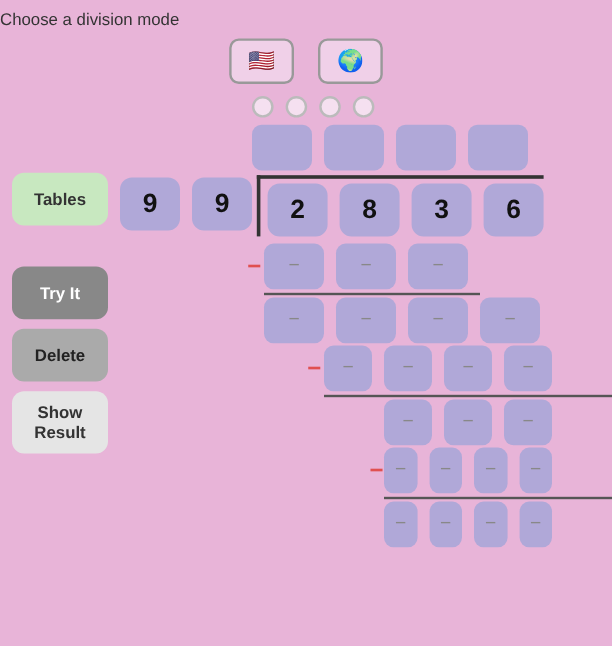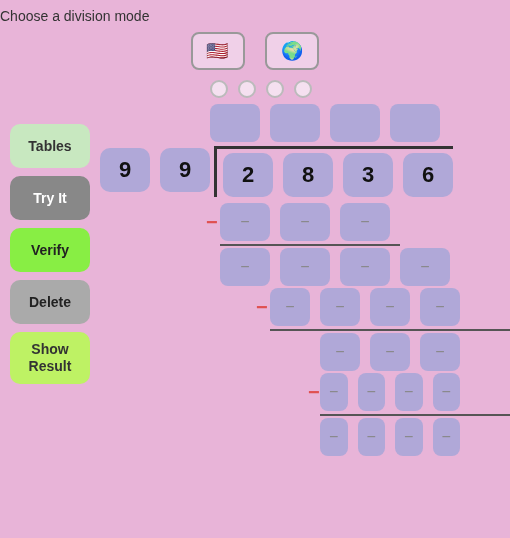--- a/index.html
+++ b/index.html
@@ -39,44 +39,44 @@
       gap: 6px;
     }
 
     .mode-btn .flag {
       font-size: 18px;
     }
 
     .left-buttons {
       position: absolute;
       left: 10px;
-      top: 44px;
+      top: 64px;
       display: flex;
       flex-direction: column;
       gap: 8px;
     }
 
     .left-btn {
       width: 80px;
       height: 44px;
       border-radius: 10px;
       border: none;
       font-size: 14px;
       font-weight: bold;
       cursor: pointer;
       display: flex;
       align-items: center;
       justify-content: center;
     }
 
     .btn-tables { background: #c8e8c0; color: #333; }
-    .btn-tryit { background: #888; color: white; }
+    .btn-tryit { background: #888; color: white; margin-top: 26px; }
     .btn-verify { background: #88ee44; color: #222; }
     .btn-delete { background: #aaa; color: #222; }
-    .btn-showresult { background: #bef264; color: #333; line-height: 1.2; text-align: center; height: 52px; }
+    .btn-showresult { background: #e5e5e5; color: #333; line-height: 1.2; text-align: center; height: 52px; }
 
     .circle {
       width: 18px;
       height: 18px;
       border-radius: 50%;
       border: 2px solid #bbb;
       background: #f5e0f0;
     }
 
     
@@ -123,23 +123,20 @@
 
 <div style="position:relative; height:420px;">
 
   <div class="left-buttons">
     <button class="left-btn btn-tables">
       <span>Tables</span>
     </button>
     <button class="left-btn btn-tryit">
       <span>Try It</span>
     </button>
-    <button class="left-btn btn-verify">
-      <span>Verify</span>
-    </button>
     <button class="left-btn btn-delete">
       <span>Delete</span>
     </button>
     <button class="left-btn btn-showresult" style="white-space: pre-line;">
       <span>Show
 Result</span>
     </button>
   </div>
 
   <div style="position:absolute; left:100px; top:0; width:360px;">

